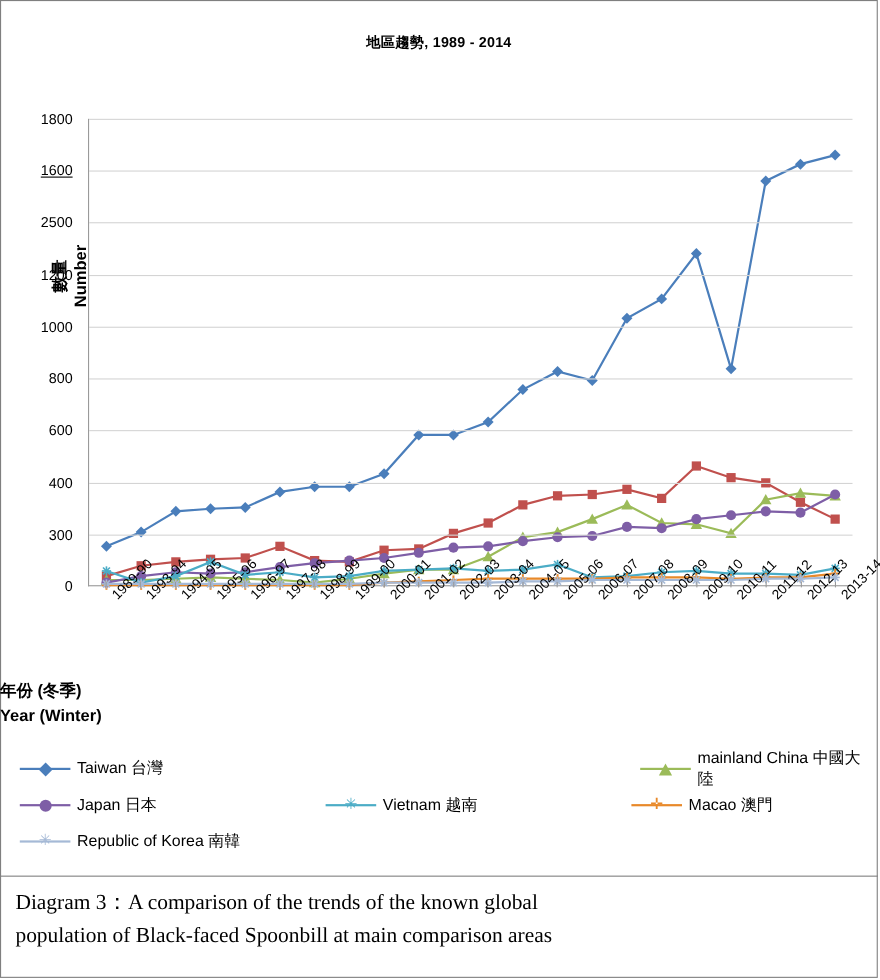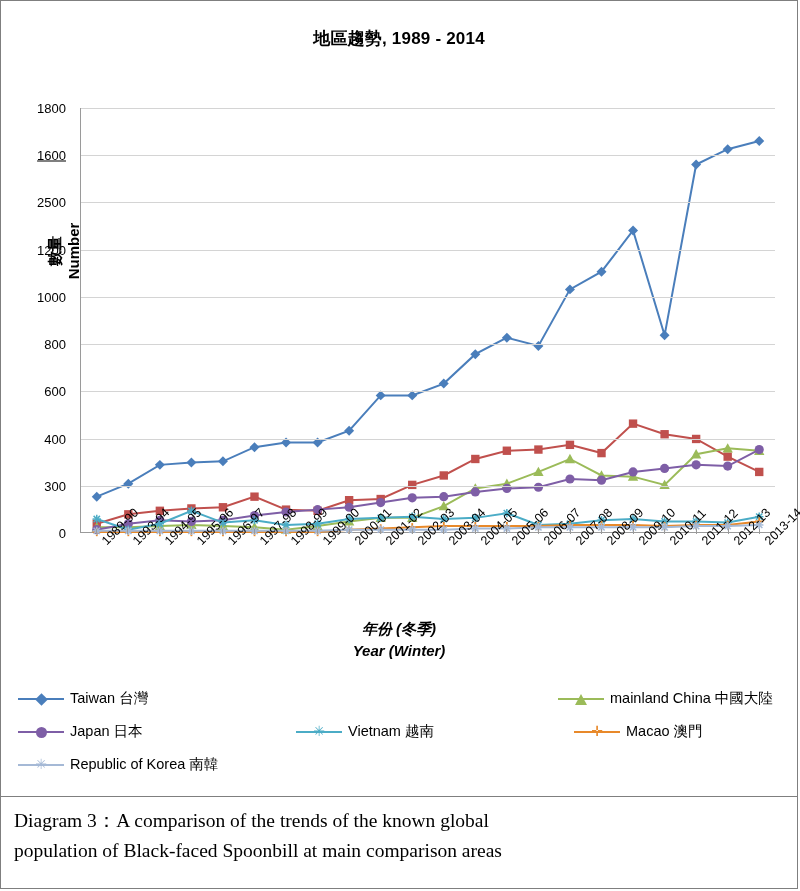--- a/index.html
+++ b/index.html
@@ -25,21 +25,21 @@
   }
   
   .titles {
     position: absolute;
     left: 0; top: 26px;
     width: 798px;
     text-align: center;
   }
   .title-line {
     font-weight: bold;
-    font-size: 17px;
+    font-size: 13px;
     line-height: 26px;
     letter-spacing: 0.2px;
   }
   
   #chart {
     position: absolute;
     left: 70px;
     top: 104px;
     width: 705px;
     height: 434px;
@@ -118,22 +118,21 @@
     top: -5px;
     width: 1px;
     height: 5px;
     background: #9a9a9a;
   }
   
   .xaxis-title {
     position: absolute;
     left: 0; top: 618px;
     width: 798px;
-    text-align: center;
-    font-style: italic;
+    text-align: left;
   }
   .xaxis-title div {
     font-weight: bold;
     font-size: 15px;
     line-height: 22px;
   }
   
   #legend {
     position: absolute;
     left: 18px;
@@ -634,21 +633,21 @@
 
 <div id="legend">
     <div class="legend-row" style="position: relative;">
       <div class="legend-item" style="position: absolute; left: 0px;">
         <span class="lmark">
           <span class="lline" style="background: rgb(74, 126, 187);"></span>
           <span class="lsym sym-diamond" style="background: rgb(74, 126, 187); width: 9px; height: 9px; left: 19px; top: 3px;"></span>
         </span>
         <span>Taiwan 台灣</span>
       </div>
-      <div class="legend-item" style="position: absolute; left: 540px;">
+      <div class="legend-item" style="position: absolute; left: 564px;">
         <span class="lmark">
           <span class="lline" style="background: rgb(155, 187, 89);"></span>
           <span class="lsym sym-tri" style="border-bottom: 11px solid rgb(155, 187, 89); left: 17px; top: 2px;"></span>
         </span>
         <span>mainland China 中國大陸</span>
       </div>
     </div>
     <div class="legend-row" style="position: relative;">
       <div class="legend-item" style="position: absolute; left: 0px;">
         <span class="lmark">

